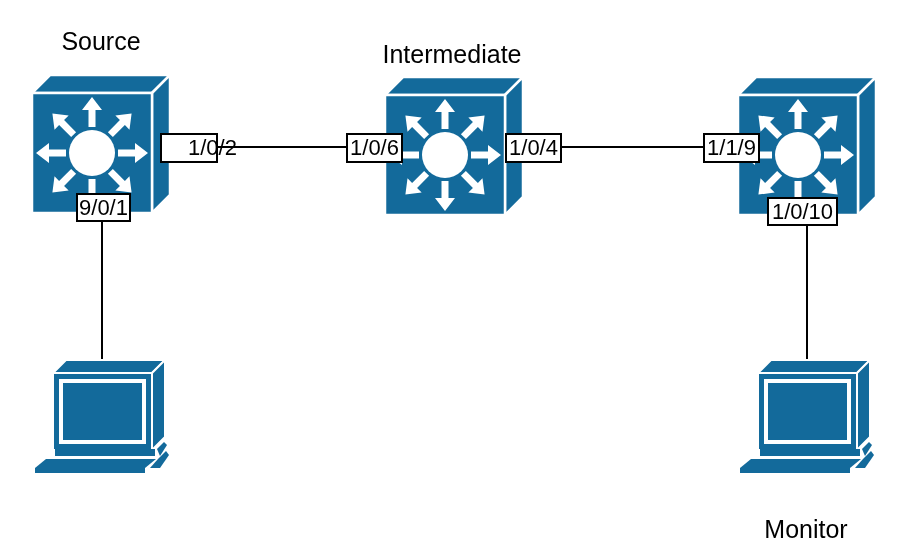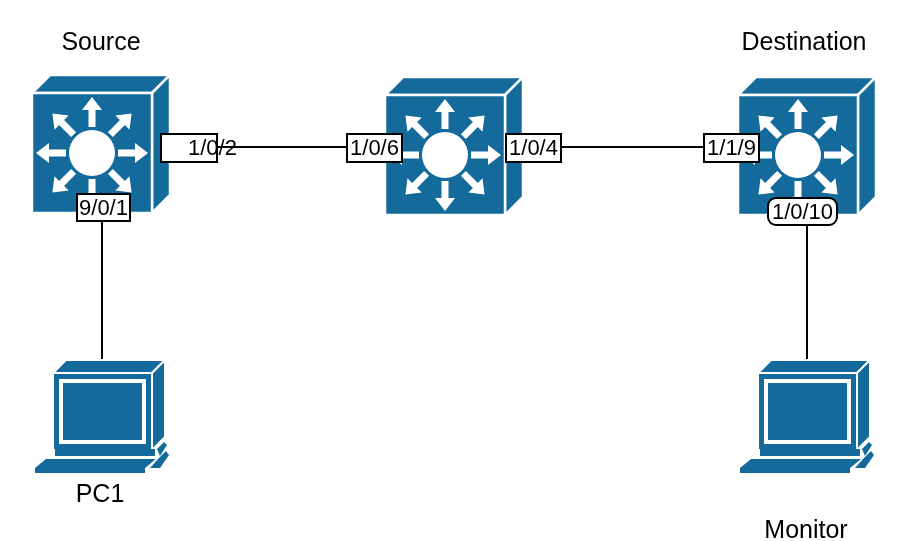--- a/index.html
+++ b/index.html
@@ -55,22 +55,21 @@
 <body>
 
 <div id="canvas">
 
   <div class="link" style="left:162px; top:146px; width:232px; height:2px;"></div>
   <div class="link" style="left:512px; top:146px; width:230px; height:2px;"></div>
   <div class="link" style="left:101px; top:210px; width:2px; height:150px;"></div>
   <div class="link" style="left:806px; top:210px; width:2px; height:150px;"></div>
 
   <div class="device-label" style="left:1px; top:27px;">Source</div>
-  <div class="device-label" style="left:704px; top:27px;">Destination</div>
-  <div class="device-label" style="left:0px; top:479px;">PC1</div>
+  <div class="device-label" style="left:352px; top:40px;">Intermediate</div>
   <div class="device-label" style="left:706px; top:479px;margin-top:36px;">Monitor</div>
 
   <svg class="device-icon" style="left:32px; top:75px;" width="138" height="138" viewBox="0 0 138 138">
     <polygon class="face" points="0,18 18,0 138,0 120,18"></polygon>
     <polygon class="face" points="120,18 138,0 138,120 120,138"></polygon>
     <rect class="face" x="0" y="18" width="120" height="120"></rect>
     <circle class="glyph" cx="60" cy="78" r="23"></circle>
     <g class="glyph">
       <polygon points="86,74.5 103,74.5 103,68 116,78 103,88 103,81.5 86,81.5"></polygon>
       <polygon points="86,74.5 103,74.5 103,68 116,78 103,88 103,81.5 86,81.5" transform="rotate(45 60 78)"></polygon>
@@ -141,15 +140,15 @@
     <polygon class="pcpiece" points="13,101 123,101 112,110 2,110"></polygon>
     <rect class="pcpiece" x="2" y="110" width="110" height="5"></rect>
     <polygon class="pcpiece" points="125,101 133,93 136,97 127,110 117,110"></polygon>
   </svg>
 
   <div class="port-box" style="left:76px; top:193px; width:55px; height:29px;">9/0/1</div>
   <div class="port-box" style="left:160px; top:133px; width:58px; height:30px;padding-left:26px;">1/0/2</div>
   <div class="port-box" style="left:346px; top:133px; width:57px; height:30px;">1/0/6</div>
   <div class="port-box" style="left:505px; top:133px; width:57px; height:30px;">1/0/4</div>
   <div class="port-box" style="left:703px; top:133px; width:57px; height:30px;">1/1/9</div>
-  <div class="port-box" style="left:767px; top:197px; width:71px; height:29px;border-radius:9px;">1/0/10</div>
+  <div class="port-box" style="left:767px; top:197px; width:71px; height:29px;">1/0/10</div>
 
 </div>
 
 </body></html>

